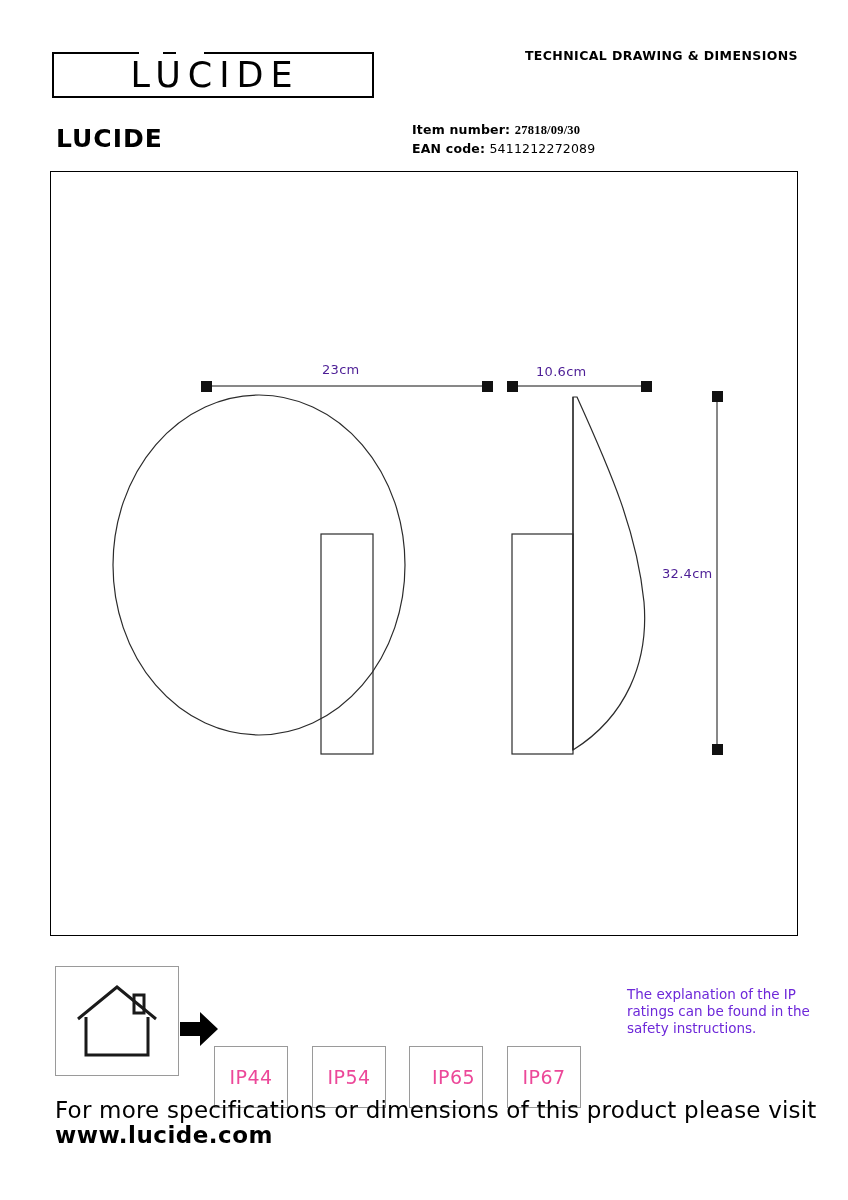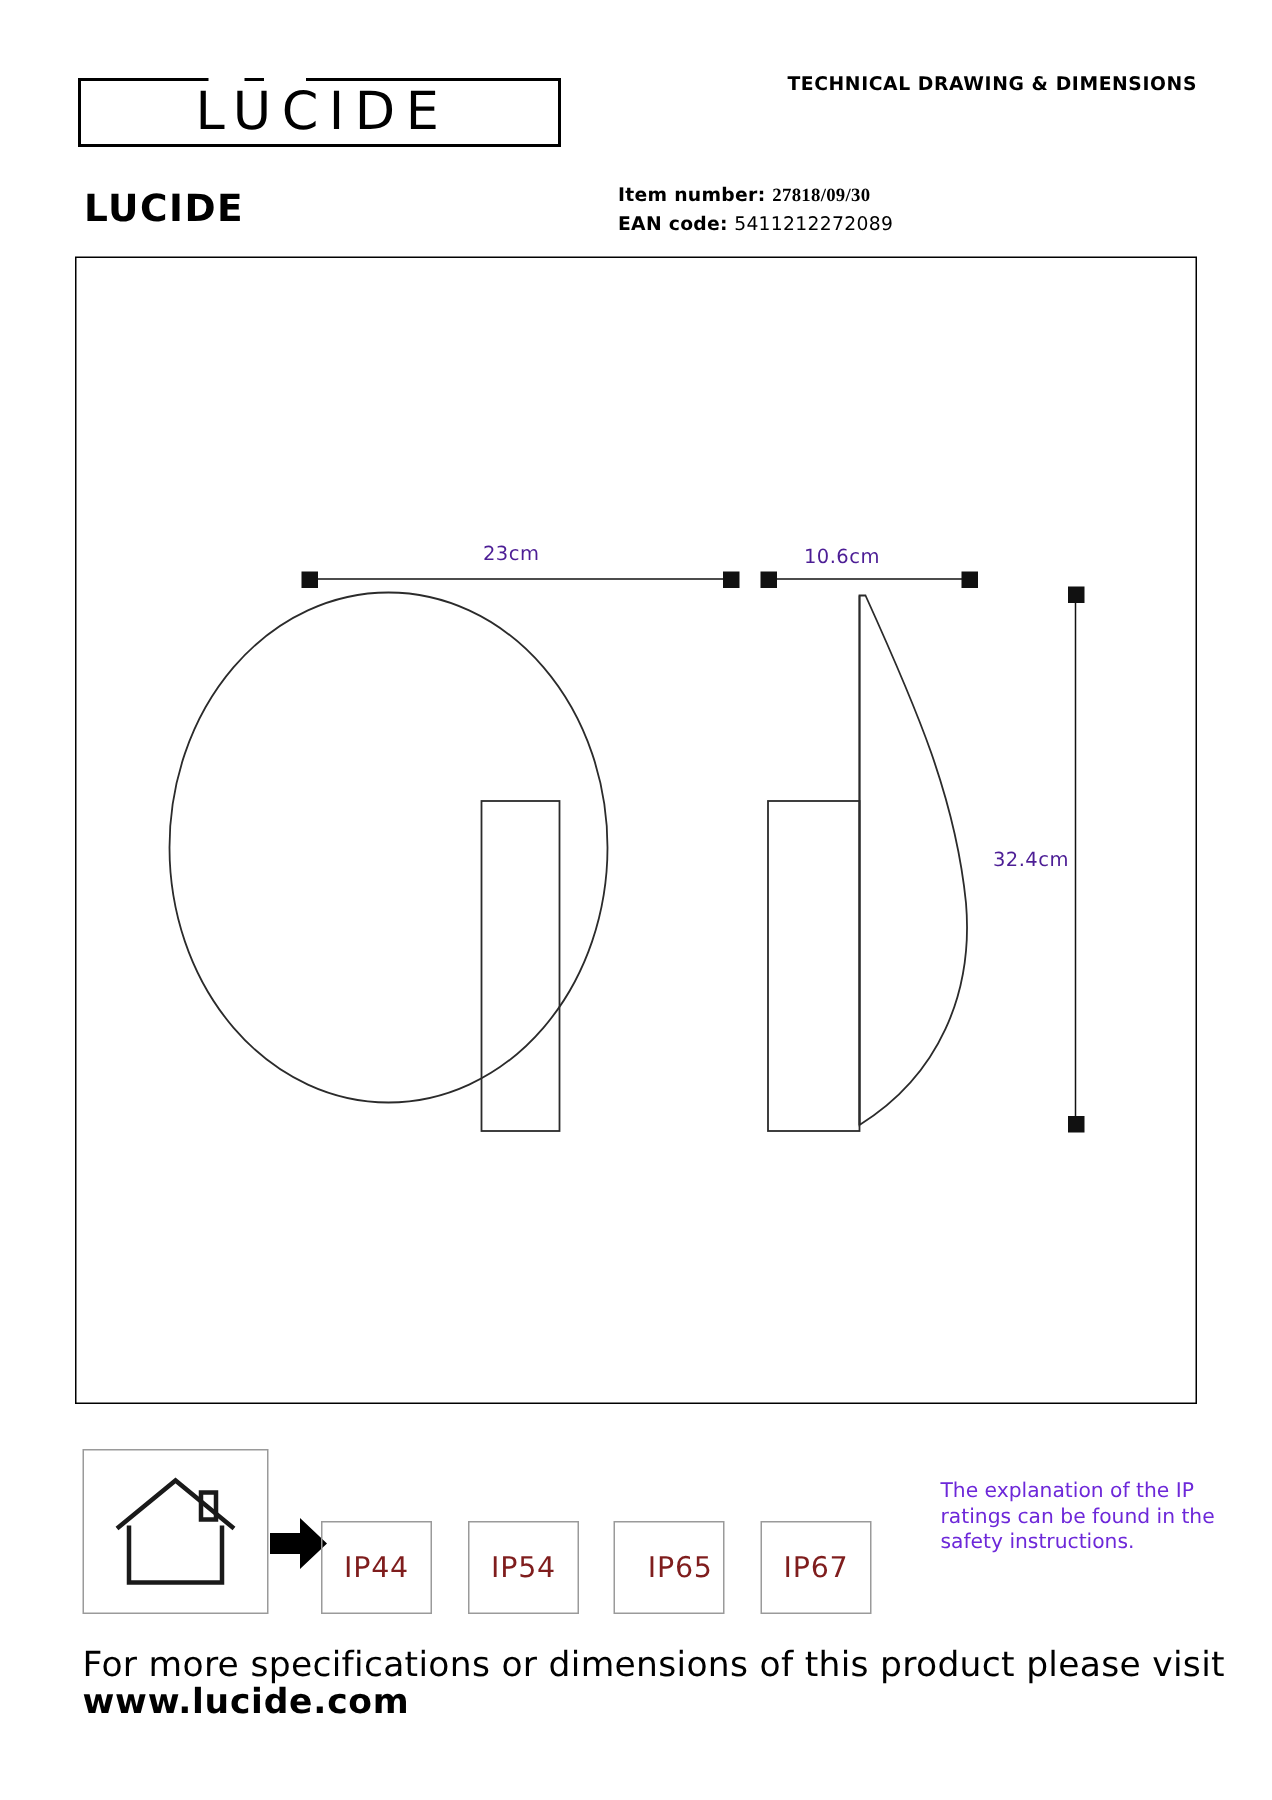--- a/index.html
+++ b/index.html
@@ -122,30 +122,30 @@
     position: absolute;
     left: 55px;
     top: 966px;
     width: 124px;
     height: 110px;
     border: 1px solid #9a9a9a;
     box-sizing: border-box;
   }
   .ip-box {
     position: absolute;
-    top: 1014px;
+    top: 1046px;
     width: 74px;
     height: 62px;
     border: 1px solid #9a9a9a;
     box-sizing: border-box;
     display: flex;
     align-items: center;
     justify-content: center;
     font-size: 19px;
-    color: #7f1d1d;
+    color: #ec4899;
     font-family: "DejaVu Sans", sans-serif;
     letter-spacing: 0.5px;
   }
   .ip-1 { left: 214px; }
   .ip-2 { left: 312px; }
   .ip-3 { left: 409px; padding-left: 15px; }
   .ip-4 { left: 507px; }
 
   .ip-note {
     position: absolute;

